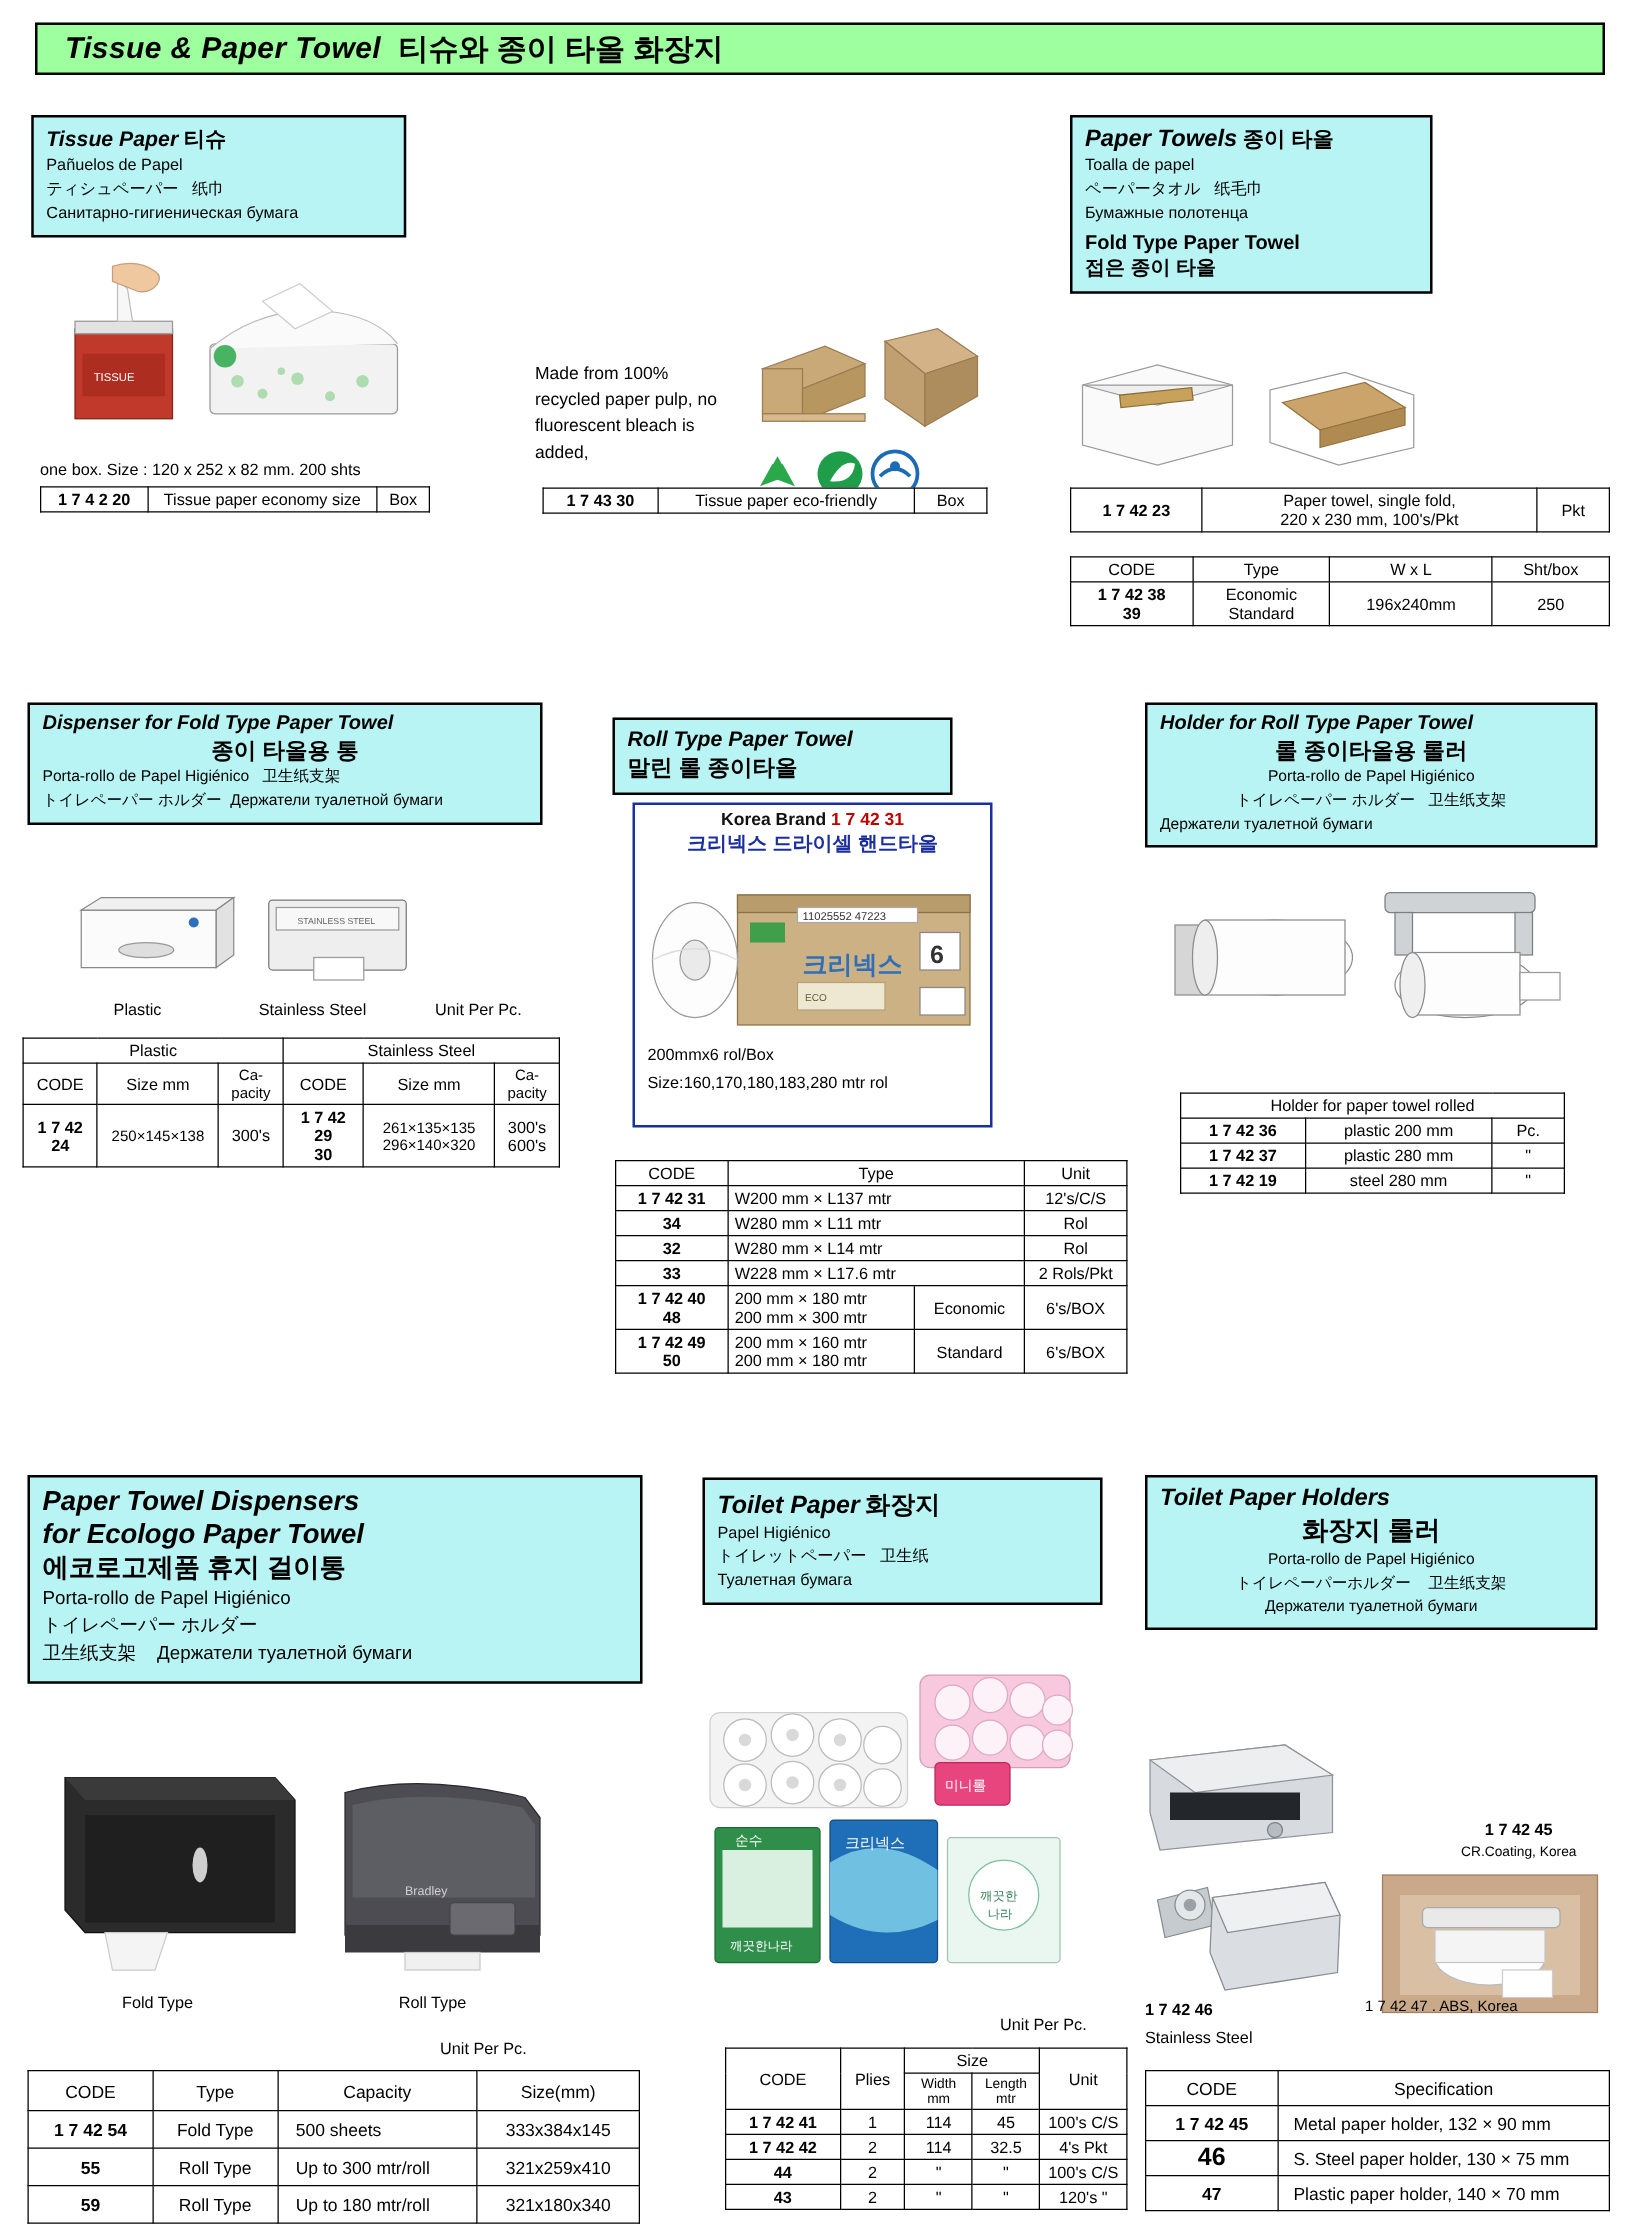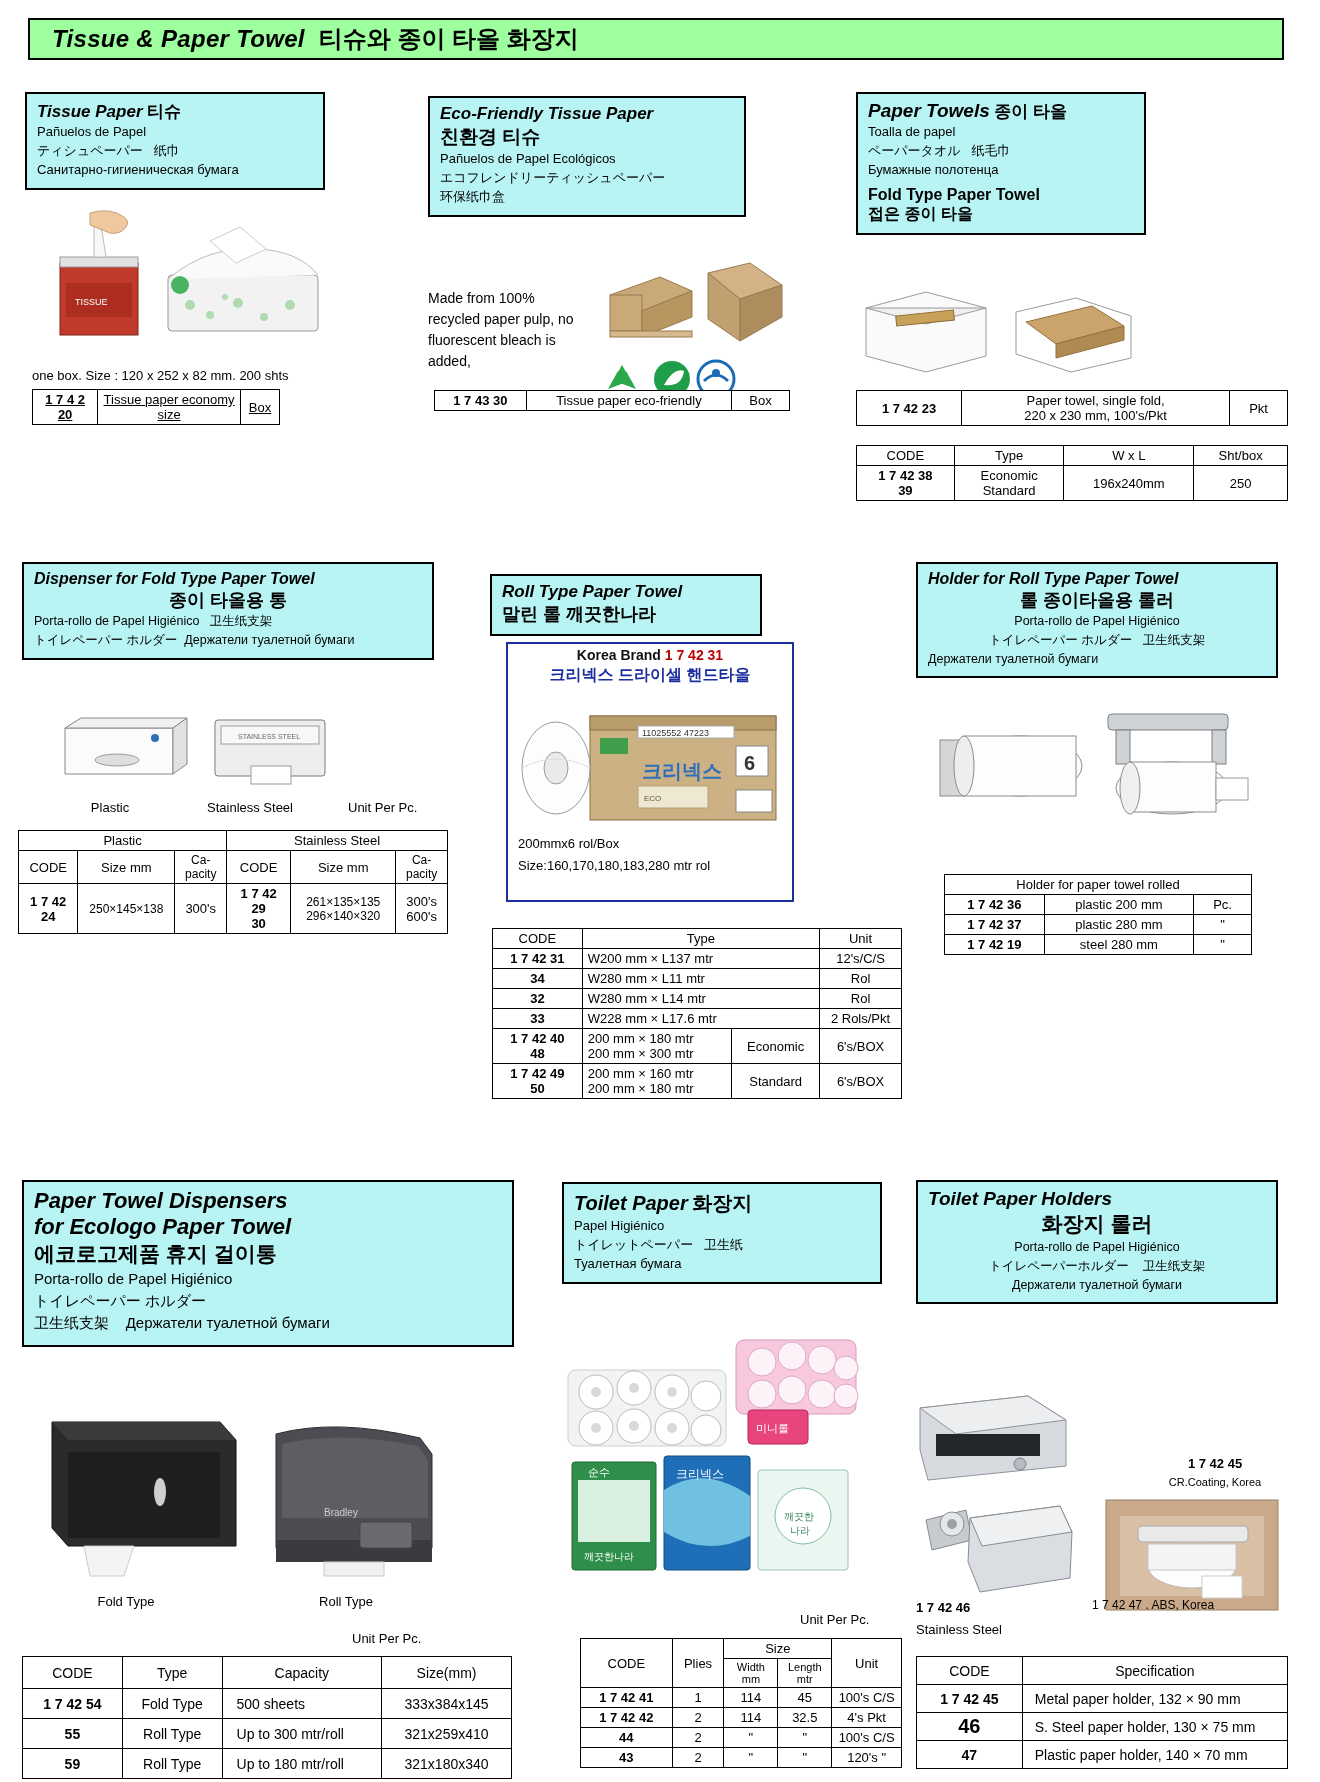--- a/index.html
+++ b/index.html
@@ -84,37 +84,30 @@
       <circle cx="188" cy="98" r="5"></circle>
         <circle cx="214" cy="112" r="4"></circle>
       <circle cx="240" cy="100" r="5"></circle>
         <circle cx="175" cy="92" r="3"></circle>
     </g>
     <circle cx="130" cy="80" r="9" fill="#2aa84a" opacity=".85"></circle>
   </svg>
 
   <div class="cap" style="left:32px; top:368px;">one box.  Size : 120 x 252 x 82 mm.   200 shts</div>
 
-  <table class="t" style="left:32px; top:389px; width:248px;text-decoration:underline;">
+  <table class="t" style="left:32px; top:389px; width:312px;">
     <tbody>
         <tr>
       <td class="code" style="width:86px;">1 7 4 2 20</td>
       <td style="width:184px;">Tissue paper economy size</td>
       <td style="width:42px;">Box</td>
     </tr>
   </tbody>
     </table>
 
-  <div class="hbox" style="left:428px; top:96px; width:318px;">
-    <div class="main">Eco-Friendly Tissue Paper</div>
-    <div class="kr" style="font-size:19px;">친환경 티슈</div>
-    <div class="sub">Pañuelos de Papel Ecológicos</div>
-    <div class="sub">エコフレンドリーティッシュペーパー</div>
-    <div class="sub">环保纸巾盒</div>
-  </div>
 
   <div class="note" style="left:428px; top:288px; width:160px;">Made from 100% recycled paper pulp, no fluorescent bleach is added,</div>
 
   <svg class="img" style="left:600px; top:255px;" width="200" height="110">
     <g stroke="#9a7b52" fill="#c9a977">
       <polygon points="10,40 60,22 92,36 42,56"></polygon>
       <rect x="10" y="40" width="32" height="36"></rect>
       <polygon points="42,56 92,36 92,62 42,82" fill="#b8965f"></polygon>
       <rect x="10" y="76" width="82" height="6" fill="#d6b98c"></rect>
     </g>
@@ -252,21 +245,21 @@
       <td style="white-space:pre-line; font-size:12px;">261×135×135
 296×140×320</td>
       <td style="white-space:pre-line;">300's
 600's</td>
     </tr>
   </tbody>
     </table>
 
   <div class="hbox" style="left:490px; top:574px; width:272px;">
     <div class="main" style="font-size:17px;">Roll Type Paper Towel</div>
-    <div class="kr" style="font-size:18px;">말린 롤 깨끗한나라</div>
+    <div class="kr" style="font-size:18px;">말린 롤 종이타올</div>
   </div>
 
   <div class="framebox" style="left:506px; top:642px; width:288px; height:260px;">
     <div class="ttl"><span>Korea Brand</span>
       <span class="red" style="font-weight:bold;">1 7 42 31</span></div>
     <div class="kr2">크리넥스 드라이셀 핸드타올</div>
 
     <svg style="position:absolute; left:6px; top:58px;" width="276" height="128">
       <rect x="76" y="14" width="186" height="104" fill="#cbb184" stroke="#8b7145"></rect>
       <rect x="76" y="14" width="186" height="14" fill="#b89c6c" stroke="#8b7145"></rect>

